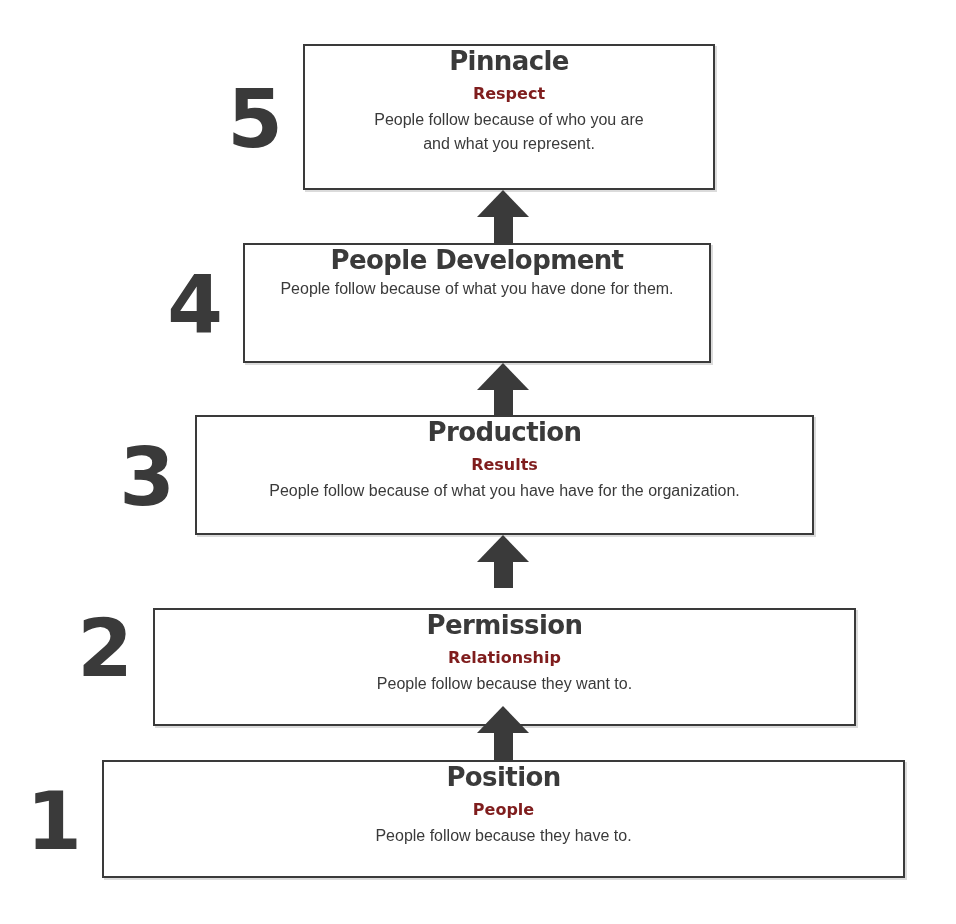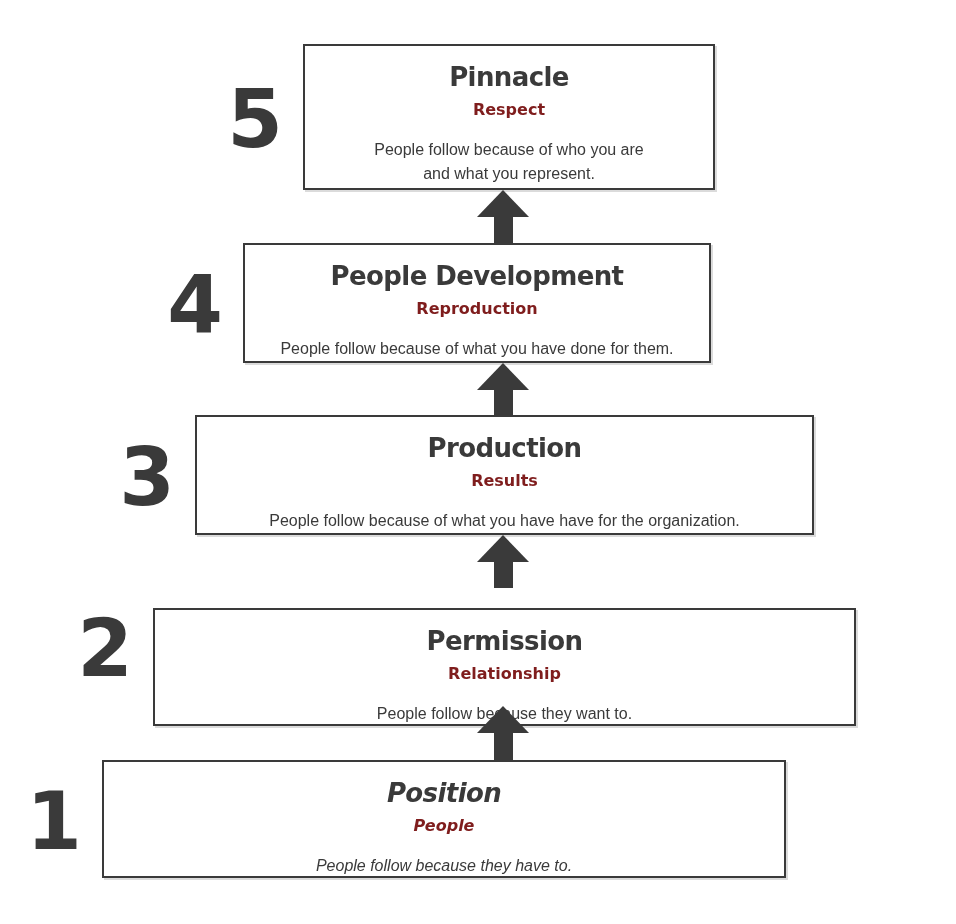--- a/index.html
+++ b/index.html
@@ -18,42 +18,42 @@
     height: 924px;
     background: #ffffff;
   }
   .level-box {
     position: absolute;
     box-sizing: border-box;
     background: #ffffff;
     border: 2px solid #3a3a3a;
     box-shadow: 2px 2px 0 0 rgba(0,0,0,0.14);
     text-align: center;
-    padding-top: 16px;
+    padding-top: 0;
   }
   .level-title {
     font-family: "DejaVu Sans", "Liberation Sans", sans-serif;
     font-weight: 800;
     font-size: 26px;
     line-height: 30px;
     letter-spacing: -0.6px;
     color: #3a3a3a;
   }
   .level-subtitle {
     font-family: "DejaVu Sans", "Liberation Sans", sans-serif;
     font-weight: 700;
     font-size: 16px;
     line-height: 24px;
     margin-top: 6px;
     color: #7f1d1d;
   }
   .level-desc {
     font-size: 16px;
     line-height: 24px;
-    margin-top: 16px;
+    margin-top: 2px;
     color: #3a3a3a;
     white-space: pre-line;
   }
   .level-number {
     position: absolute;
     width: 80px;
     text-align: right;
     font-family: "DejaVu Sans", "Liberation Sans", sans-serif;
     font-weight: 900;
     font-size: 80px;
@@ -79,21 +79,21 @@
     width: 19px;
     flex: 1;
     background: #3a3a3a;
   }
 
   
   .box-5 { left: 303px; top: 44px;  width: 412px; height: 146px; }
   .box-4 { left: 243px; top: 243px; width: 468px; height: 120px; }
   .box-3 { left: 195px; top: 415px; width: 619px; height: 120px; }
   .box-2 { left: 153px; top: 608px; width: 703px; height: 118px; }
-  .box-1 { left: 102px; top: 760px; width: 684px; height: 118px; font-style: italic; }
+  .box-1 { left: 102px; top: 760px; width: 803px; height: 118px; }
 
   .num-5 { left: 203px; top: 80px;  }
   .num-4 { left: 143px; top: 266px; }
   .num-3 { left: 95px;  top: 438px; }
   .num-2 { left: 53px;  top: 609px; }
   .num-1 { left: 2px;   top: 782px; }
 
   .arrow-4-5 { left: 477px; top: 190px; height: 54px; }
   .arrow-3-4 { left: 477px; top: 363px; height: 53px; }
   .arrow-2-3 { left: 477px; top: 535px; height: 53px; }
@@ -113,21 +113,20 @@
   </div>
 
   <div class="up-arrow arrow-4-5">
     <div class="arrow-head"></div>
     <div class="arrow-stem"></div>
   </div>
 
   <div class="level-number num-4">4</div>
   <div class="level-box box-4">
     <div class="level-title">People Development</div>
-    <div class="level-subtitle">Reproduction</div>
     <div class="level-desc">People follow because of what you have done for them.</div>
   </div>
 
   <div class="up-arrow arrow-3-4">
     <div class="arrow-head"></div>
     <div class="arrow-stem"></div>
   </div>
 
   <div class="level-number num-3">3</div>
   <div class="level-box box-3">

